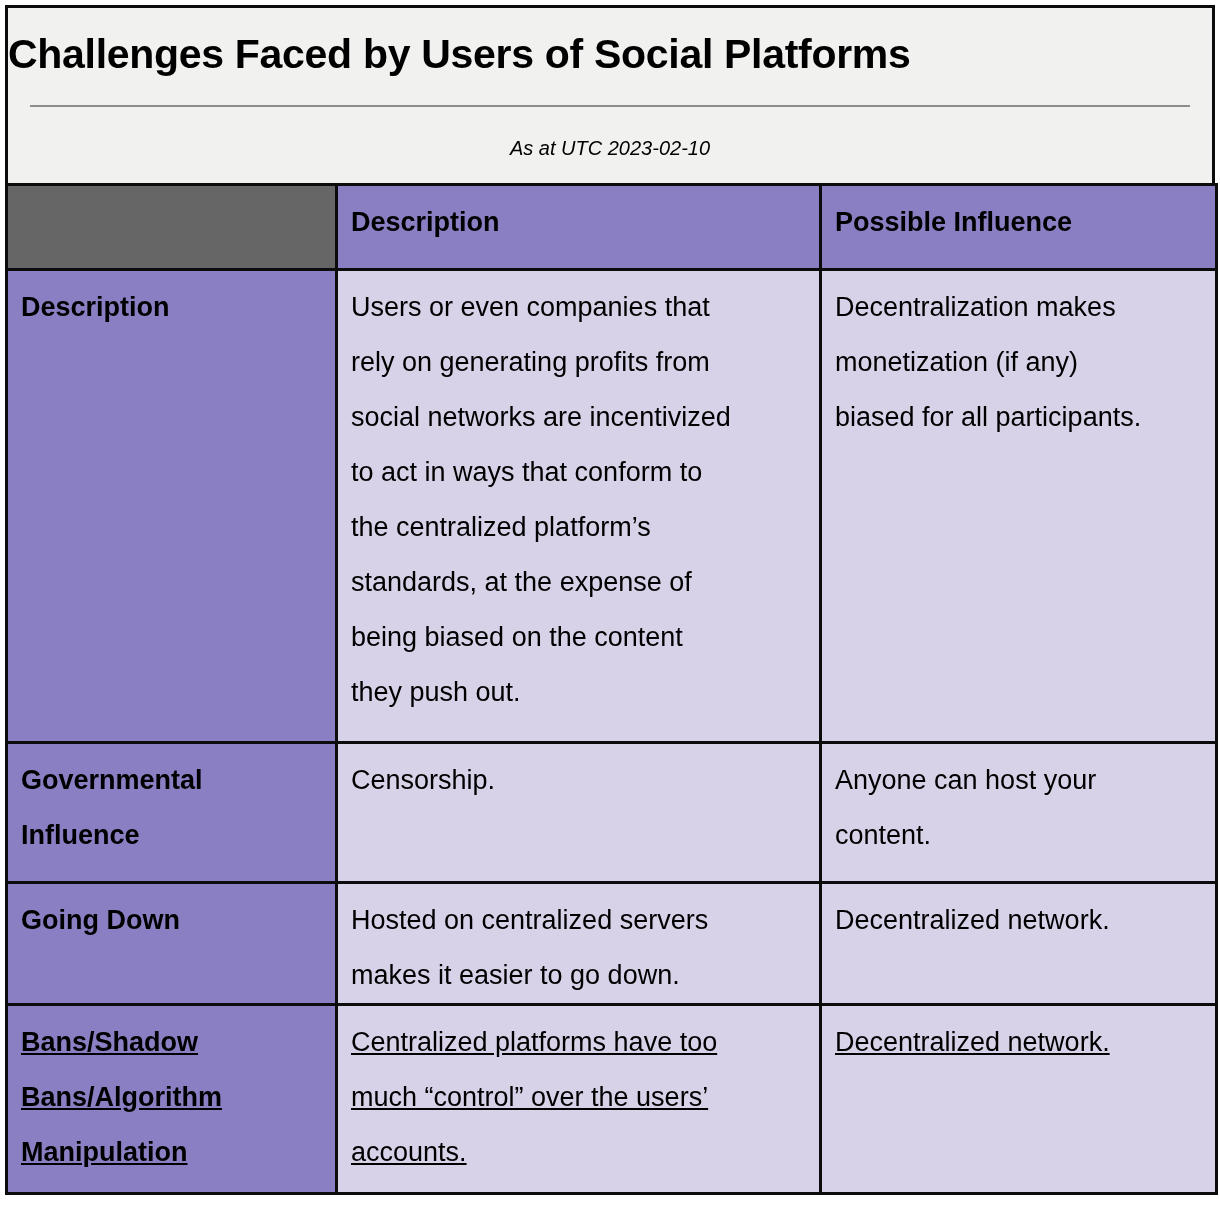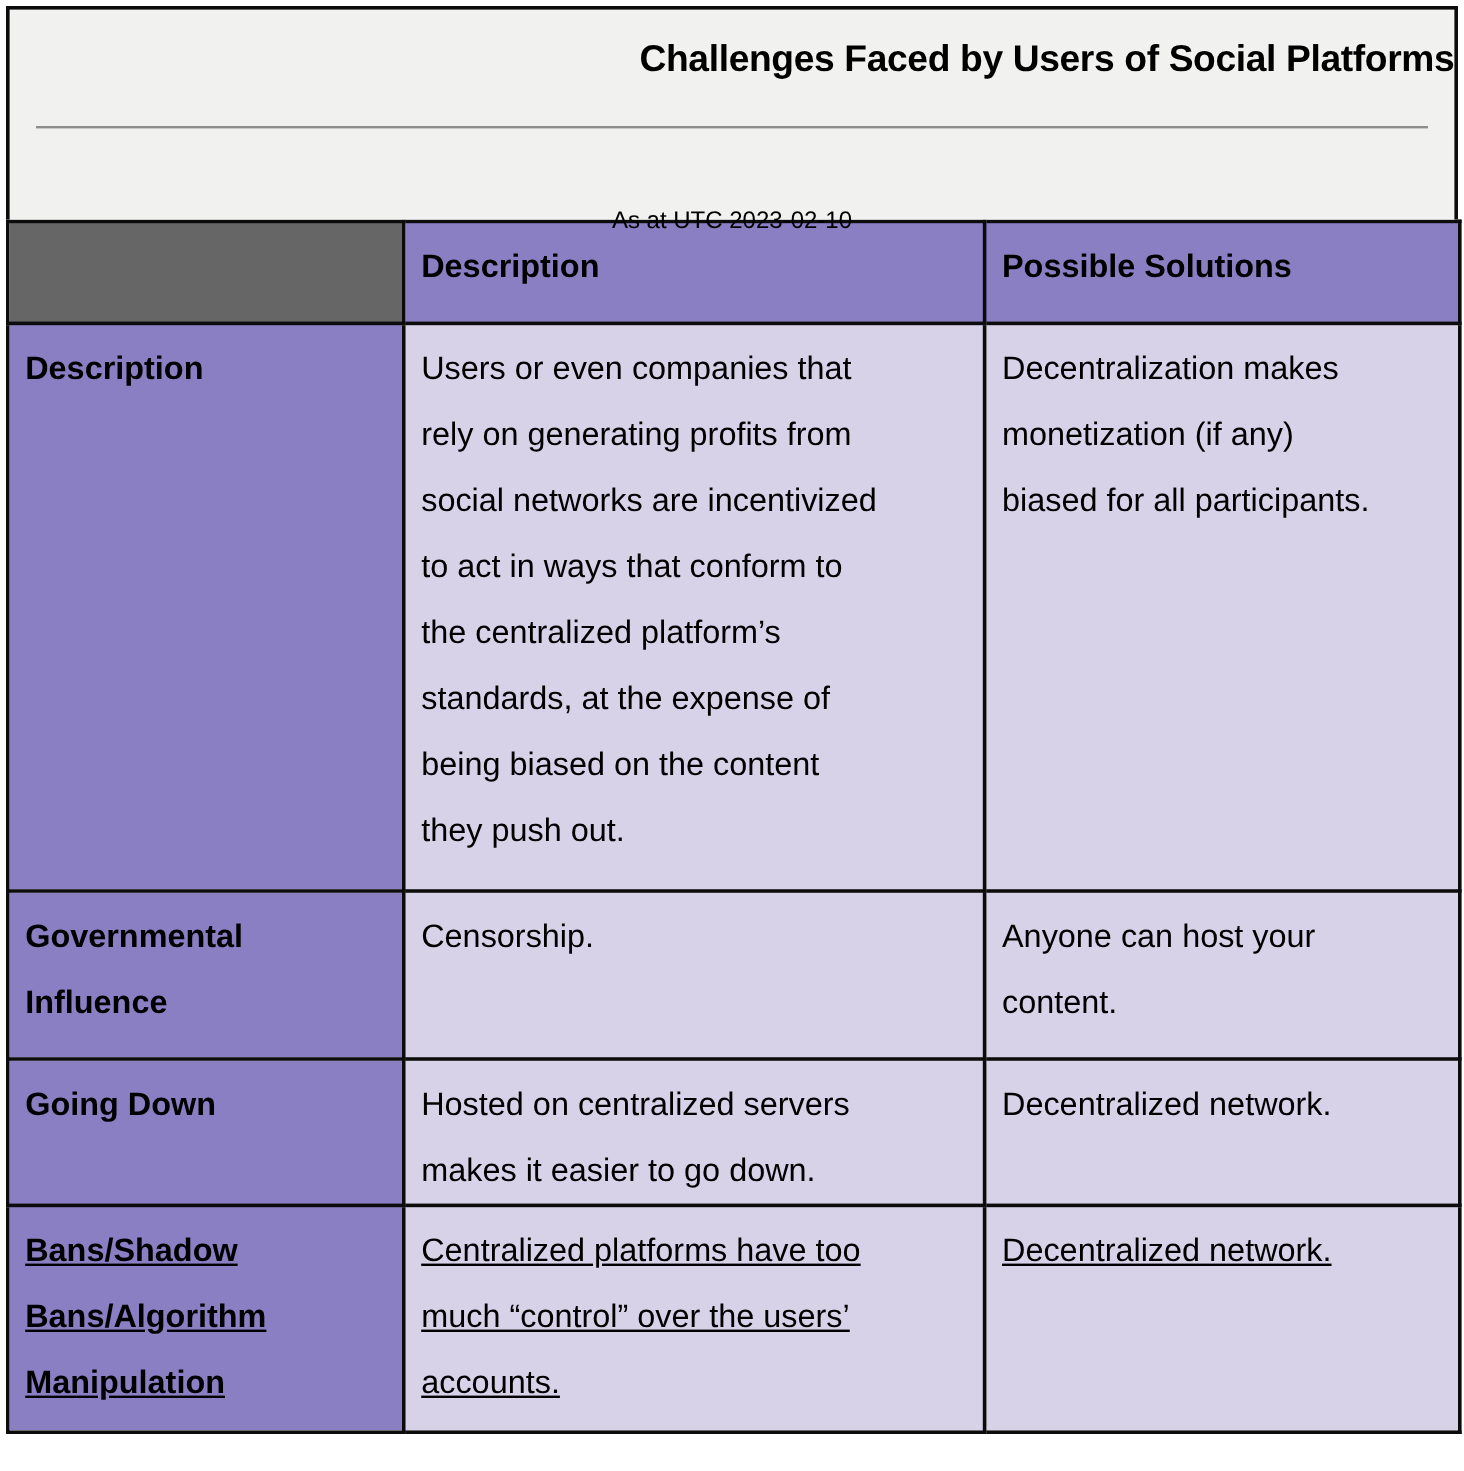--- a/index.html
+++ b/index.html
@@ -13,30 +13,30 @@
     width:1220px;height:1226px;background:var(--page-bg);
     font-family:"Liberation Sans","DejaVu Sans",sans-serif;color:var(--text);
     overflow:hidden;
   }
   .sheet{position:absolute;top:5px;left:5px;width:1210px;}
   .title-section{
     position:relative;height:178px;background:var(--panel-bg);
     border:3px solid var(--border-black);border-bottom:none;
   }
   .main-title{
-    position:absolute;top:23px;left:0;width:100%;text-align:right;
-    font-size:31px;font-weight:bold;letter-spacing:-0.3px;
+    position:absolute;top:23px;left:0;width:100%;text-align:left;
+    font-size:41px;font-weight:bold;letter-spacing:-0.3px;
   }
   .divider{
     position:absolute;top:97px;left:22px;right:22px;height:0;
     border-top:2px solid var(--divider-gray);
   }
   .subtitle{
     position:absolute;top:129px;left:0;width:100%;text-align:center;
-    font-size:20px;margin-top:36px;
+    font-size:20px;font-style:italic;
   }
   table{
     width:1210px;border-collapse:collapse;table-layout:fixed;padding-left:13px;
   }
   col.c0{width:330px;} col.c1{width:484px;} col.c2{width:396px;}
   th,td{
     border:3px solid var(--border-black);
     vertical-align:top;text-align:left;
     padding:9px 12px 0 13px;
     font-size:27px;line-height:55px;
@@ -68,21 +68,21 @@
     <colgroup>
         <col class="c0">
         <col class="c1">
         <col class="c2">
       </colgroup>
 
     <tbody>
         <tr class="row-header">
       <th class="corner"></th>
       <th>Description</th>
-      <th>Possible Solutions</th>
+      <th>Possible Influence</th>
     </tr>
 
     <tr class="row-0">
       <td class="label">Description</td>
       <td class="body">Users or even companies that
 rely on generating profits from
 social networks are incentivized
 to act in ways that conform to
 the centralized platform’s
 standards, at the expense of

